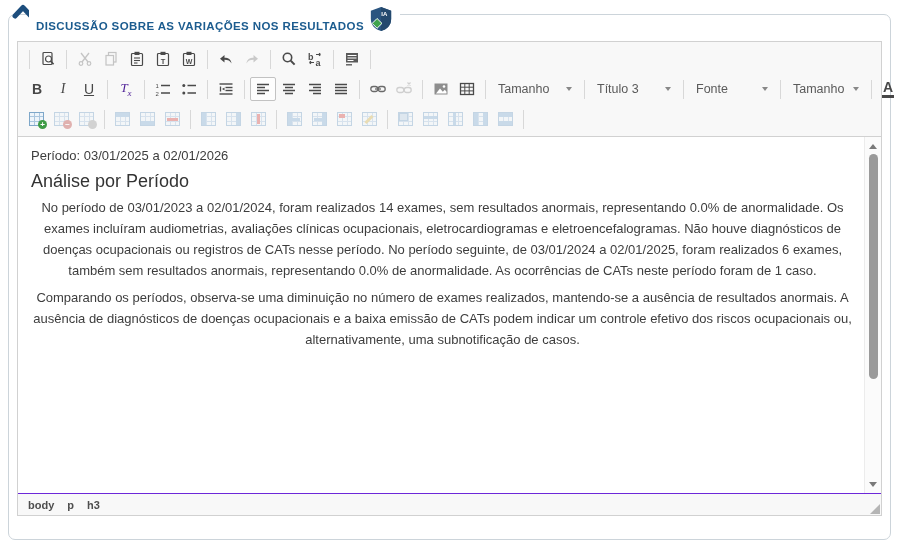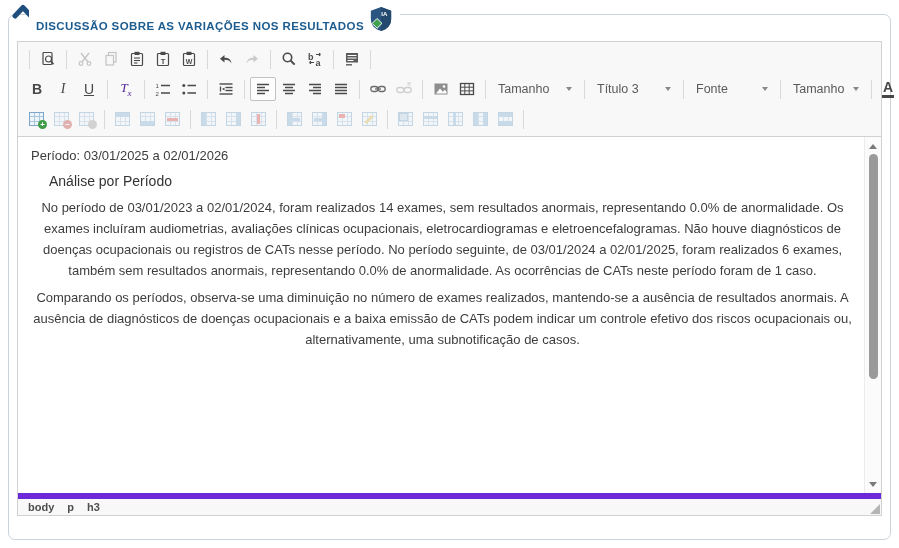--- a/index.html
+++ b/index.html
@@ -65,37 +65,37 @@
 
   
   .content-wrap { position:relative; height:356px; background:#fff; }
   .content { position:absolute; left:0; top:0; right:17px; bottom:0; overflow:hidden;
     padding:0 10px 0 13px; color:#3d3d3d; cursor:text; }
   .content p { font-size:13px; line-height:18px; margin:32px 0 0; }
   .content p.lede { margin-top:10px; }
   .content p.body-par { margin-top:6px; line-height:21px; text-align:center; }
   .content ul { margin:12px 0 0; padding-left:37px; }
   .content li { font-size:12.8px; height:16.5px; line-height:16.5px; color:#3d3d3d; }
-  .content h3 { font-size:14px; font-weight:400; color:#333; margin:6px 18px 0; line-height:20px; }
+  .content h3 { font-size:18px; font-weight:400; color:#333; margin:6px 0 0; line-height:20px; }
 
   
   .vscroll { position:absolute; top:0; right:0; bottom:0; width:17px;
     background:#fbfbfb; border-left:1px solid #ececec; }
   .sb-arrow { position:absolute; left:0; right:0; height:14px; display:flex;
     align-items:center; justify-content:center; cursor:pointer; }
   .sb-up { top:2px; } .sb-down { bottom:2px; }
   .tri-up { width:0; height:0; border-left:4px solid transparent; border-right:4px solid transparent;
     border-bottom:5px solid #7a7a7a; }
   .tri-down { width:0; height:0; border-left:4px solid transparent; border-right:4px solid transparent;
     border-top:5px solid #7a7a7a; }
   .sb-thumb { position:absolute; left:3.5px; width:9px; top:17px; height:225px;
     background:#9a9a9a; border-radius:5px; cursor:grab; }
 
   
-  .statusbar { position:relative; height:22px; background:#f8f8f8; border-top:6px solid #6d28d9;
+  .statusbar { position:relative; height:22px; background:#f8f8f8; border-top:1px solid #6d28d9;
     display:flex; align-items:center; gap:13px; padding:0 10px; }
   .path-el { font-size:11px; font-weight:bold; color:#4e4e4e; cursor:pointer; }
   .resize-handle { position:absolute; right:1px; bottom:1px; width:0; height:0;
     border-left:10px solid transparent; border-bottom:10px solid #b5b5b5; cursor:nwse-resize; }
 
   svg.ic { display:block; }
 </style>
 </head>
 <body>
 

